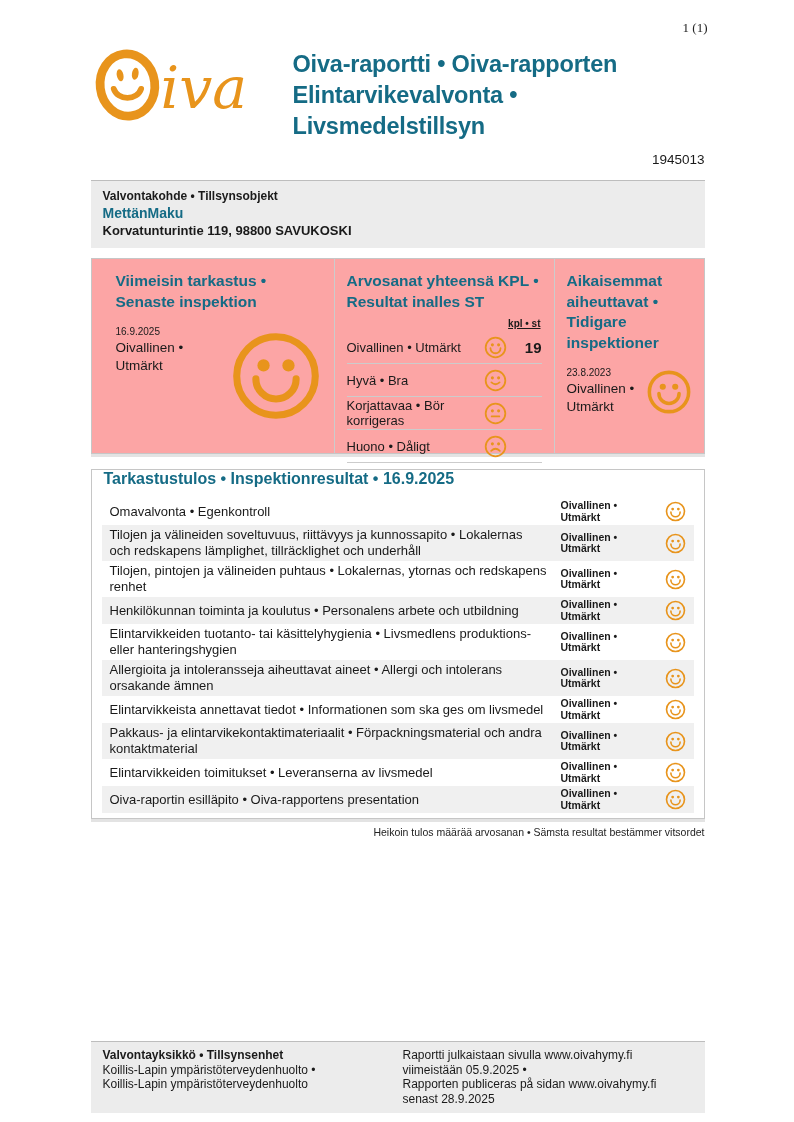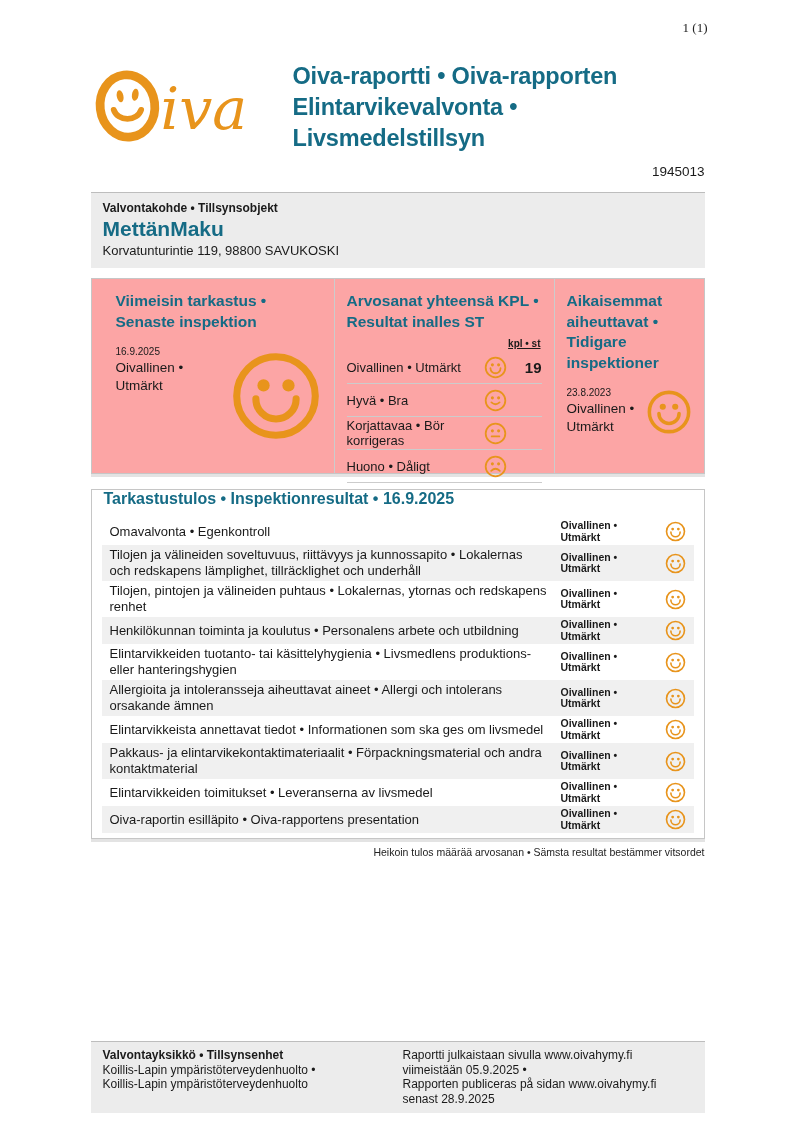--- a/index.html
+++ b/index.html
@@ -11,30 +11,30 @@
     --border:#c6c6c6;
     --ink:#1a1a1a;
   }
   *{margin:0;padding:0;box-sizing:border-box;}
   body{background:#ffffff;font-family:"Liberation Sans",sans-serif;color:var(--ink);}
   .page{position:relative;width:727px;height:1122px;background:#fff;overflow:hidden;margin:0 auto;}
   .content{padding:0 56px 0 57px;}
 
   .pagenum{position:absolute;top:20px;right:53px;font-family:"Liberation Serif",serif;font-size:13px;color:#222;}
 
-  .header{display:flex;align-items:center;padding-top:56px;}
+  .header{display:flex;align-items:flex-start;padding-top:44px;}
   .logo{width:188px;height:80px;color:var(--orange);flex:0 0 auto;}
   .titles{margin-left:14px;margin-top:5px;color:var(--teal);font-weight:bold;font-size:23.5px;line-height:31px;letter-spacing:-0.2px;}
   .report-id{text-align:right;font-size:13.5px;margin-top:10px;}
 
   .graybox{background:var(--box-gray);border-top:1px solid #bdbdbd;}
   .establishment{margin-top:13px;padding:8px 12px 10px 12px;}
   .establishment .lbl{font-size:12px;font-weight:bold;}
-  .establishment .name{font-size:21px;font-weight:bold;color:var(--teal);margin-top:2px;}
-  .establishment .addr{font-size:13px;margin-top:2px;}
+  .establishment .name{font-size:14px;font-weight:bold;color:var(--teal);margin-top:2px;}
+  .establishment .addr{font-size:13px;margin-top:2px;font-weight:bold;}
 
   .summary-box{margin-top:10px;display:flex;border:1px solid var(--border);box-shadow:0 3px 0 #e3e3e3;height:196px;background:#fca5a5;padding-left:12px;}
   .col{padding:12px 12px 0 12px;}
   .col1{width:230px;}
   .col2{width:221px;border-left:1px solid var(--line);border-right:1px solid var(--line);}
   .col3{flex:1;}
   .col-heading{color:var(--teal);font-weight:bold;font-size:15.5px;line-height:20.5px;}
   .insp-body{display:flex;margin-top:14px;}
   .insp-text .date{font-size:10px;font-weight:normal;}
   .insp-text .grade{font-size:13.5px;line-height:18px;margin-top:2px;}

